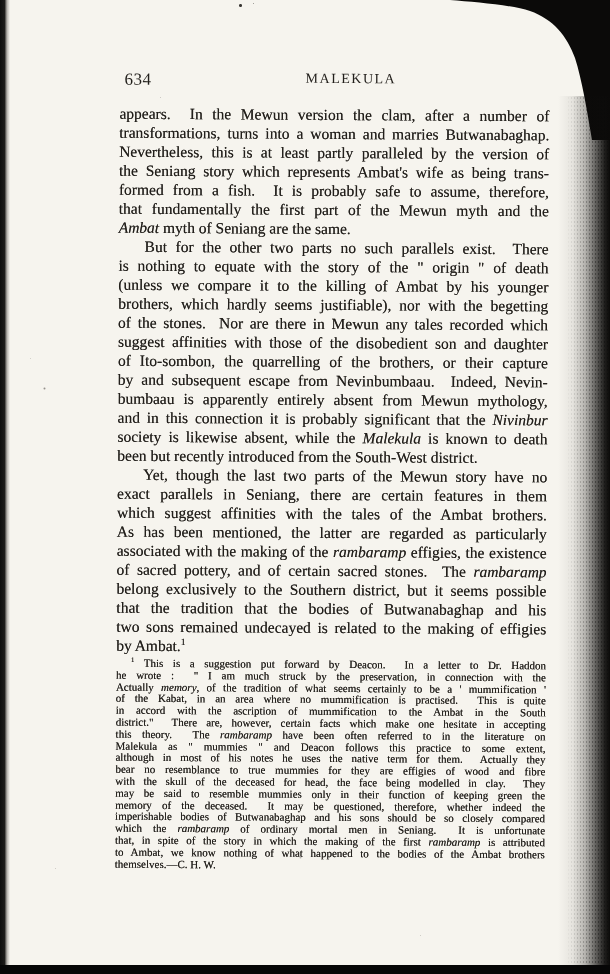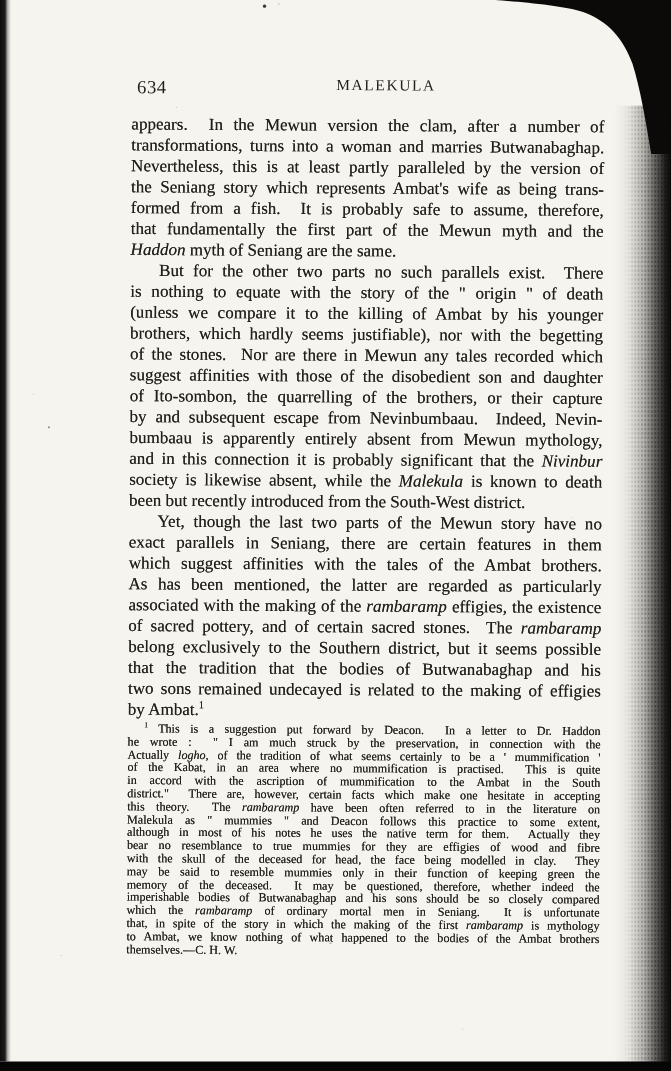--- a/index.html
+++ b/index.html
@@ -102,21 +102,21 @@
       <span class="running-title">MALEKULA</span>
     </div>
     <div class="body-text" id="body-text">
         <div>
           <div class="tline"><span>appears.&nbsp; In the Mewun version the clam, after a number of</span></div>
           <div class="tline"><span>transformations, turns into a woman and marries Butwanabaghap.</span></div>
           <div class="tline"><span>Nevertheless, this is at least partly paralleled by the version of</span></div>
           <div class="tline"><span>the Seniang story which represents Ambat's wife as being trans-</span></div>
           <div class="tline"><span>formed from a fish.&nbsp; It is probably safe to assume, therefore,</span></div>
           <div class="tline"><span>that fundamentally the first part of the Mewun myth and the</span></div>
-          <div class="tline tlast"><i>Haddon</i><span> myth of Seniang are the same.</span></div>
+          <div class="tline tlast"><i>Ambat</i><span> myth of Seniang are the same.</span></div>
         </div>
         <div>
           <div class="tline tindent"><span>But for the other two parts no such parallels exist.&nbsp; There</span></div>
           <div class="tline"><span>is nothing to equate with the story of the " origin " of death</span></div>
           <div class="tline"><span>(unless we compare it to the killing of Ambat by his younger</span></div>
           <div class="tline"><span>brothers, which hardly seems justifiable), nor with the begetting</span></div>
           <div class="tline"><span>of the stones.&nbsp; Nor are there in Mewun any tales recorded which</span></div>
           <div class="tline"><span>suggest affinities with those of the disobedient son and daughter</span></div>
           <div class="tline"><span>of Ito-sombon, the quarrelling of the brothers, or their capture</span></div>
           <div class="tline"><span>by and subsequent escape from Nevinbumbaau.&nbsp; Indeed, Nevin-</span></div>
@@ -134,34 +134,34 @@
           <div class="tline"><span>of sacred pottery, and of certain sacred stones.&nbsp; The </span><i>rambaramp</i></div>
           <div class="tline"><span>belong exclusively to the Southern district, but it seems possible</span></div>
           <div class="tline"><span>that the tradition that the bodies of Butwanabaghap and his</span></div>
           <div class="tline"><span>two sons remained undecayed is related to the making of effigies</span></div>
           <div class="tline tlast"><span>by Ambat.</span><sup>1</sup></div>
         </div>
       </div>
     <div class="footnote-text" id="footnote-text">
         <div class="tline tindent"><sup>1</sup><span> This is a suggestion put forward by Deacon.&nbsp; In a letter to Dr. Haddon</span></div>
         <div class="tline"><span>he wrote :&nbsp; " I am much struck by the preservation, in connection with the</span></div>
-        <div class="tline"><span>Actually </span><i>logho</i><span>, of the tradition of what seems certainly to be a ' mummification '</span></div>
+        <div class="tline"><span>Actually </span><i>memory</i><span>, of the tradition of what seems certainly to be a ' mummification '</span></div>
         <div class="tline"><span>of the Kabat, in an area where no mummification is practised.&nbsp; This is quite</span></div>
         <div class="tline"><span>in accord with the ascription of mummification to the Ambat in the South</span></div>
         <div class="tline"><span>district."&nbsp; There are, however, certain facts which make one hesitate in accepting</span></div>
         <div class="tline"><span>this theory.&nbsp; The </span><i>rambaramp</i><span> have been often referred to in the literature on</span></div>
         <div class="tline"><span>Malekula as " mummies " and Deacon follows this practice to some extent,</span></div>
         <div class="tline"><span>although in most of his notes he uses the native term for them.&nbsp; Actually they</span></div>
         <div class="tline"><span>bear no resemblance to true mummies for they are effigies of wood and fibre</span></div>
         <div class="tline"><span>with the skull of the deceased for head, the face being modelled in clay.&nbsp; They</span></div>
         <div class="tline"><span>may be said to resemble mummies only in their function of keeping green the</span></div>
         <div class="tline"><span>memory of the deceased.&nbsp; It may be questioned, therefore, whether indeed the</span></div>
         <div class="tline"><span>imperishable bodies of Butwanabaghap and his sons should be so closely compared</span></div>
         <div class="tline"><span>which the </span><i>rambaramp</i><span> of ordinary mortal men in Seniang.&nbsp; It is unfortunate</span></div>
-        <div class="tline"><span>that, in spite of the story in which the making of the first </span><i>rambaramp</i><span> is mythology</span></div>
+        <div class="tline"><span>that, in spite of the story in which the making of the first </span><i>rambaramp</i><span> is attributed</span></div>
         <div class="tline"><span>to Ambat, we know nothing of what happened to the bodies of the Ambat brothers</span></div>
         <div class="tline tlast"><span>themselves.—C. H. W.</span></div>
       </div>
   </div>
 
   <div class="specks"></div>
   <div class="spine-shadow"></div>
   <div class="corner-tr">
     <svg width="190" height="140" viewBox="0 0 190 140" xmlns="http://www.w3.org/2000/svg">
       <path d="M190 0 L30 0 C55 2 92 5 110 11 C133 19 147 36 155 58 C162 80 167 110 172 140 L190 140 Z" fill="#0b0a09"></path>

